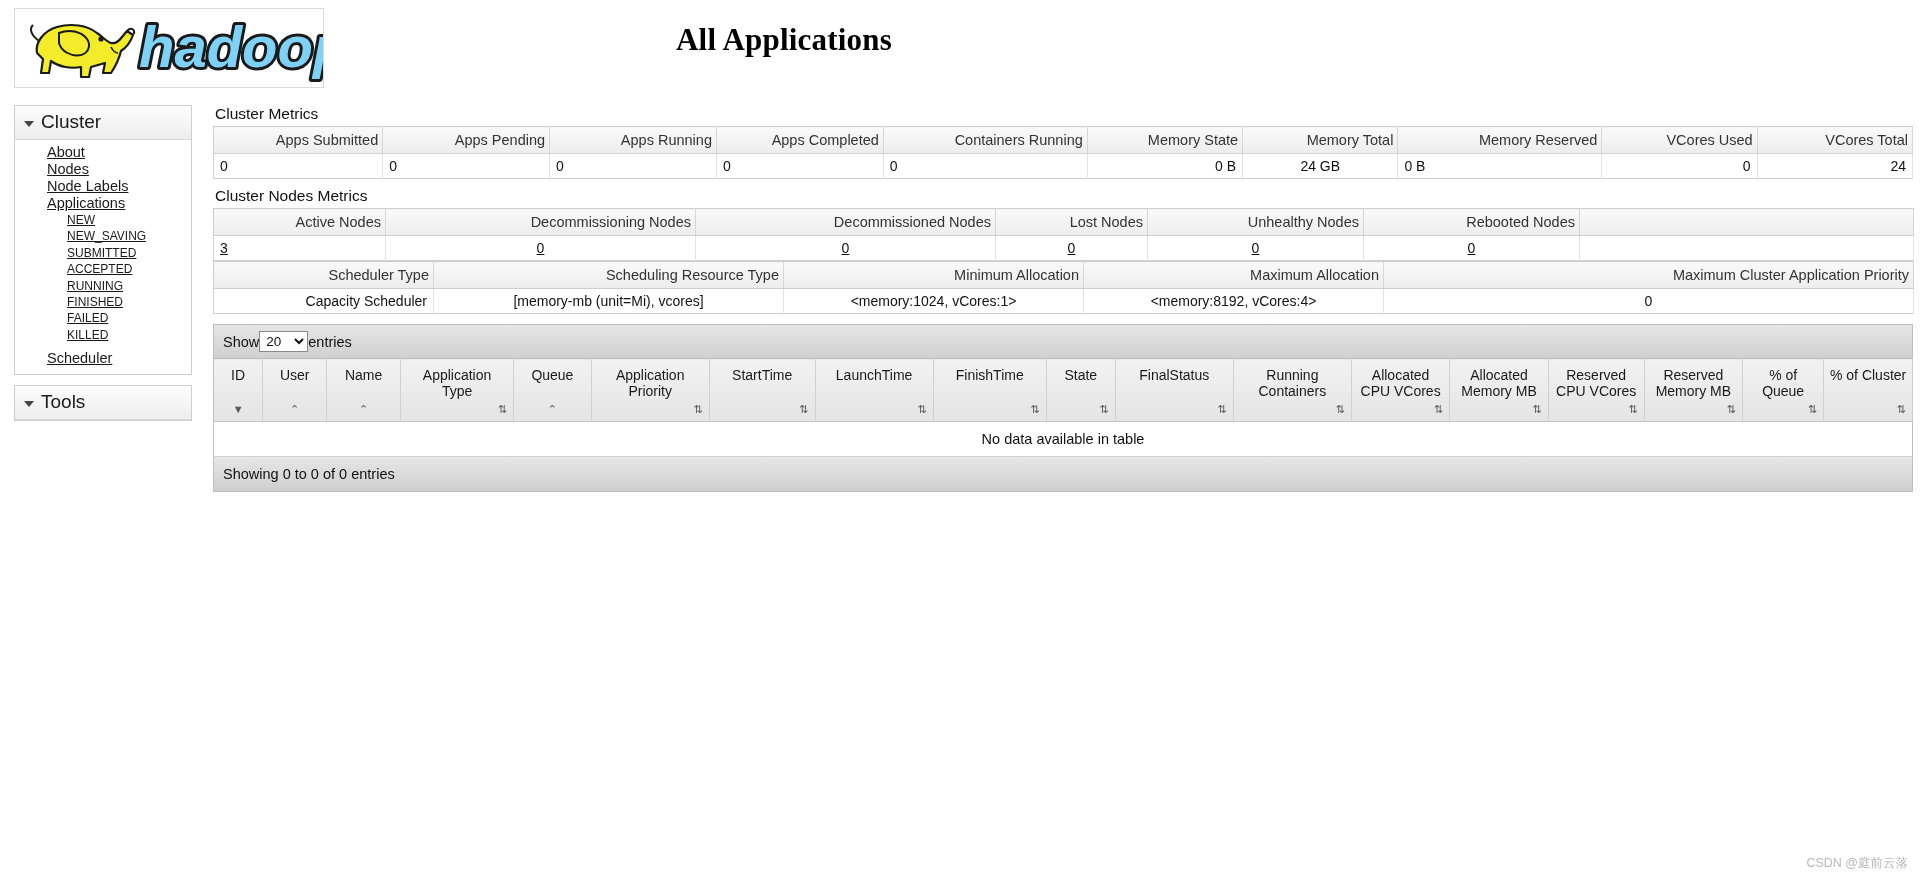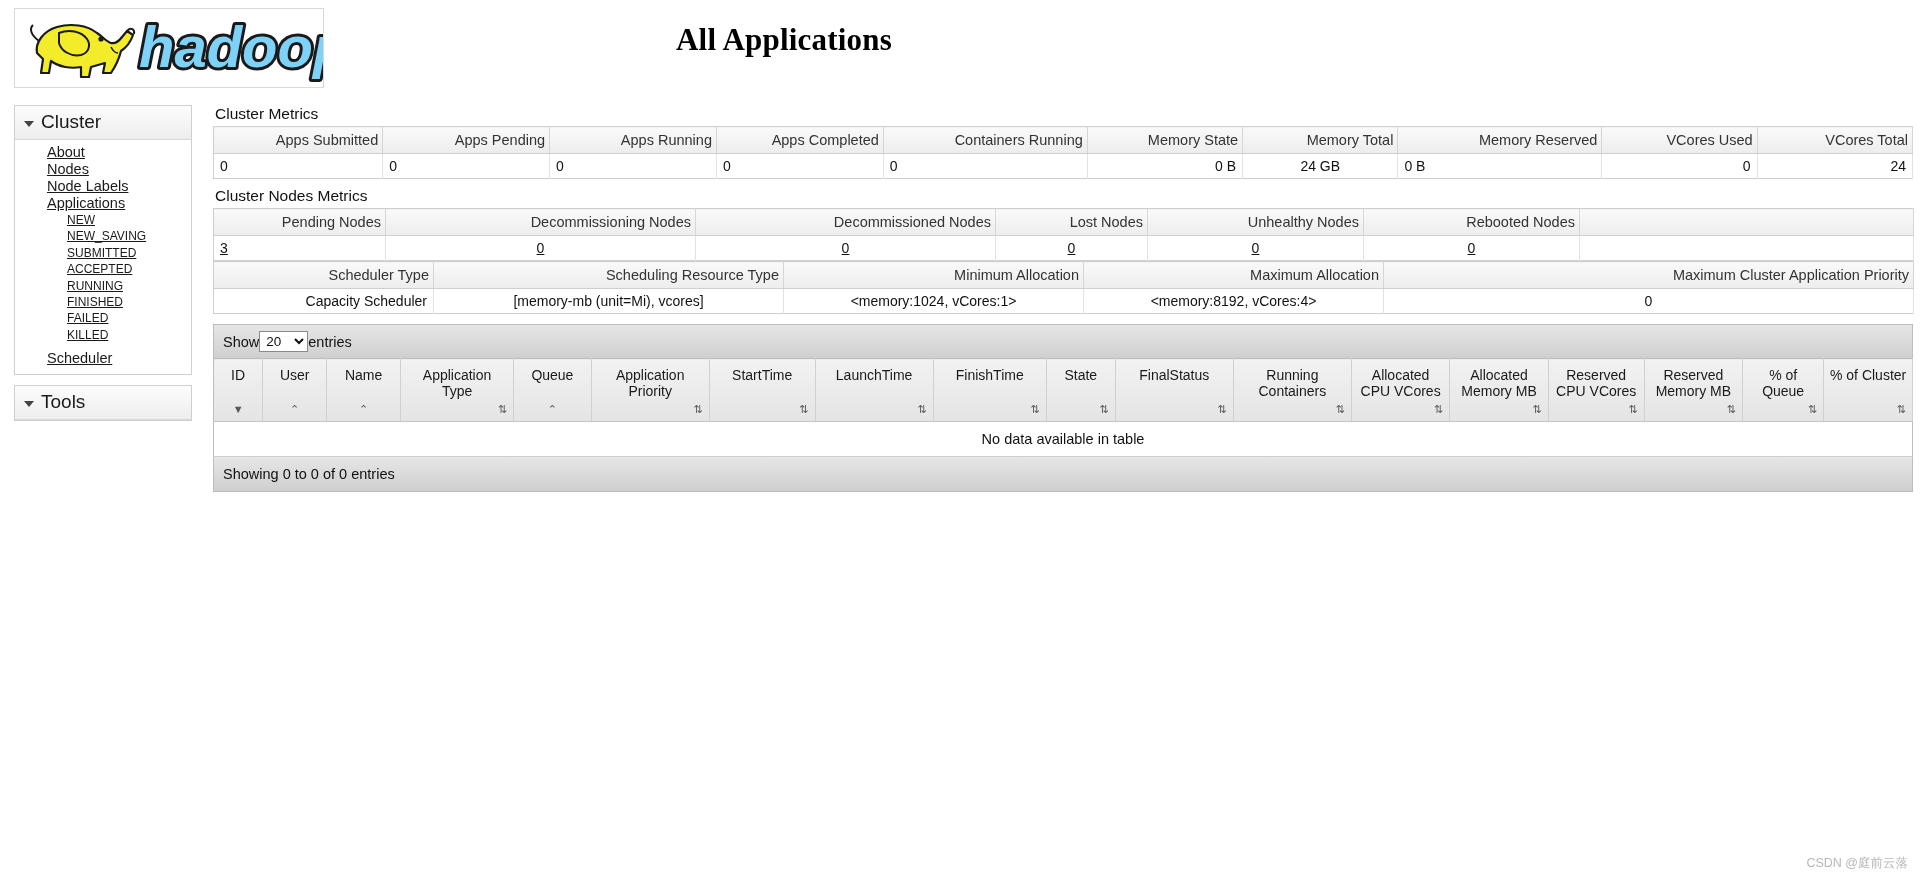--- a/index.html
+++ b/index.html
@@ -253,21 +253,21 @@
         <col style="width:172px">
           <col style="width:310px">
           <col style="width:300px">
         <col style="width:152px">
           <col style="width:216px">
           <col style="width:216px">
         <col style="width:334px">
       </colgroup>
       <thead>
         <tr>
-          <th>Pending Nodes</th>
+          <th>Active Nodes</th>
           <th>Decommissioning Nodes</th>
           <th>Decommissioned Nodes</th>
           <th>Lost Nodes</th>
           <th>Unhealthy Nodes</th>
           <th>Rebooted Nodes</th>
           <th></th>
         </tr>
       </thead>
       <tbody>
         <tr>

